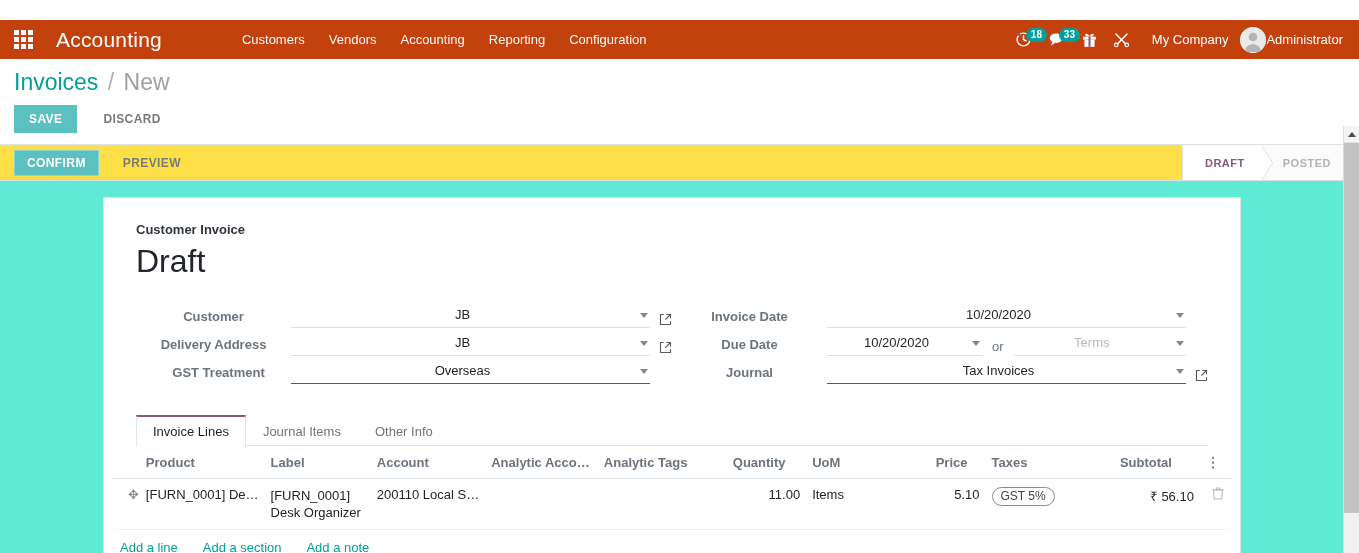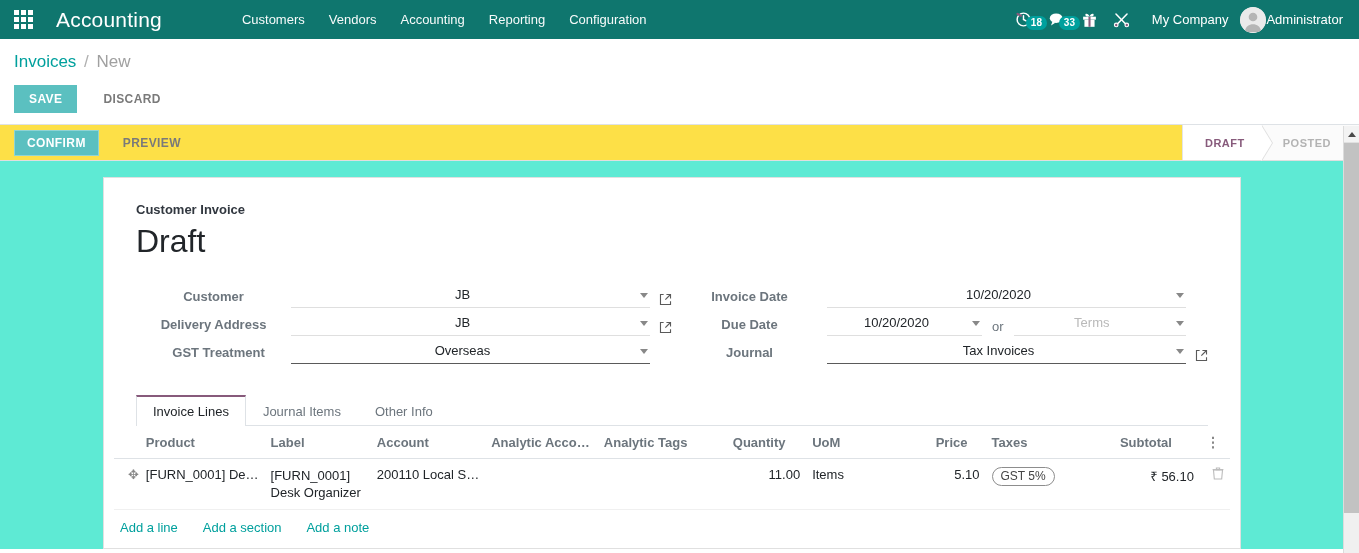--- a/index.html
+++ b/index.html
@@ -8,26 +8,27 @@
     font-family: "Liberation Sans", sans-serif;
     font-size: 13px;
     color: #4c4c4c;
     background: #ffffff;
     overflow: hidden;
   }
 
   
   .navbar {
     height: 39px;
-    background: #0f766e;
+    background: #c2410c;
     display: flex;
     align-items: center;
     color: #ffffff;
     position: relative;
     z-index: 5;
+    margin-top: 20px;
   }
   .apps-grid {
     width: 46px; height: 39px;
     display: flex; align-items: center; justify-content: center;
     cursor: pointer;
   }
   .apps-grid .g {
     display: grid;
     grid-template-columns: repeat(3, 5px);
     grid-template-rows: repeat(3, 5px);
@@ -66,21 +67,21 @@
   .nav-icon {
     position: relative;
     display: flex; align-items: center; justify-content: center;
     height: 39px;
     padding: 0 8px;
     cursor: pointer;
   }
   .nav-icon svg { display: block; }
   .badge {
     position: absolute;
-    top: 16px; left: 19px;
+    top: 8px; left: 19px;
     background: #00A09D;
     color: #ffffff;
     font-size: 10px;
     font-weight: bold;
     border-radius: 9px;
     padding: 1px 5px 1px 5px;
     line-height: 12px;
     min-width: 19px;
     text-align: center;
   }
@@ -104,21 +105,21 @@
   .user-name { font-size: 13px; color: #ffffff; white-space: nowrap; }
 
   
   .cp {
     background: #ffffff;
     padding: 0 0 0 14px;
     border-bottom: 1px solid #dee2e6;
   }
   .breadcrumb {
     padding-top: 12px;
-    font-size: 17px;
+    font-size: 23px;
     line-height: 22px;
   }
   .breadcrumb .bc-link { color: #00A09D; text-decoration: none; cursor: pointer; }
   .breadcrumb .bc-sep { color: #b0b0b0; margin: 0 3px; }
   .breadcrumb .bc-cur { color: #a0a0a0; }
 
   .cp-buttons { padding: 12px 0 11px 0; display: flex; align-items: center; gap: 0; }
   .btn-save {
     background: #5bc0c0;
     color: #ffffff;

